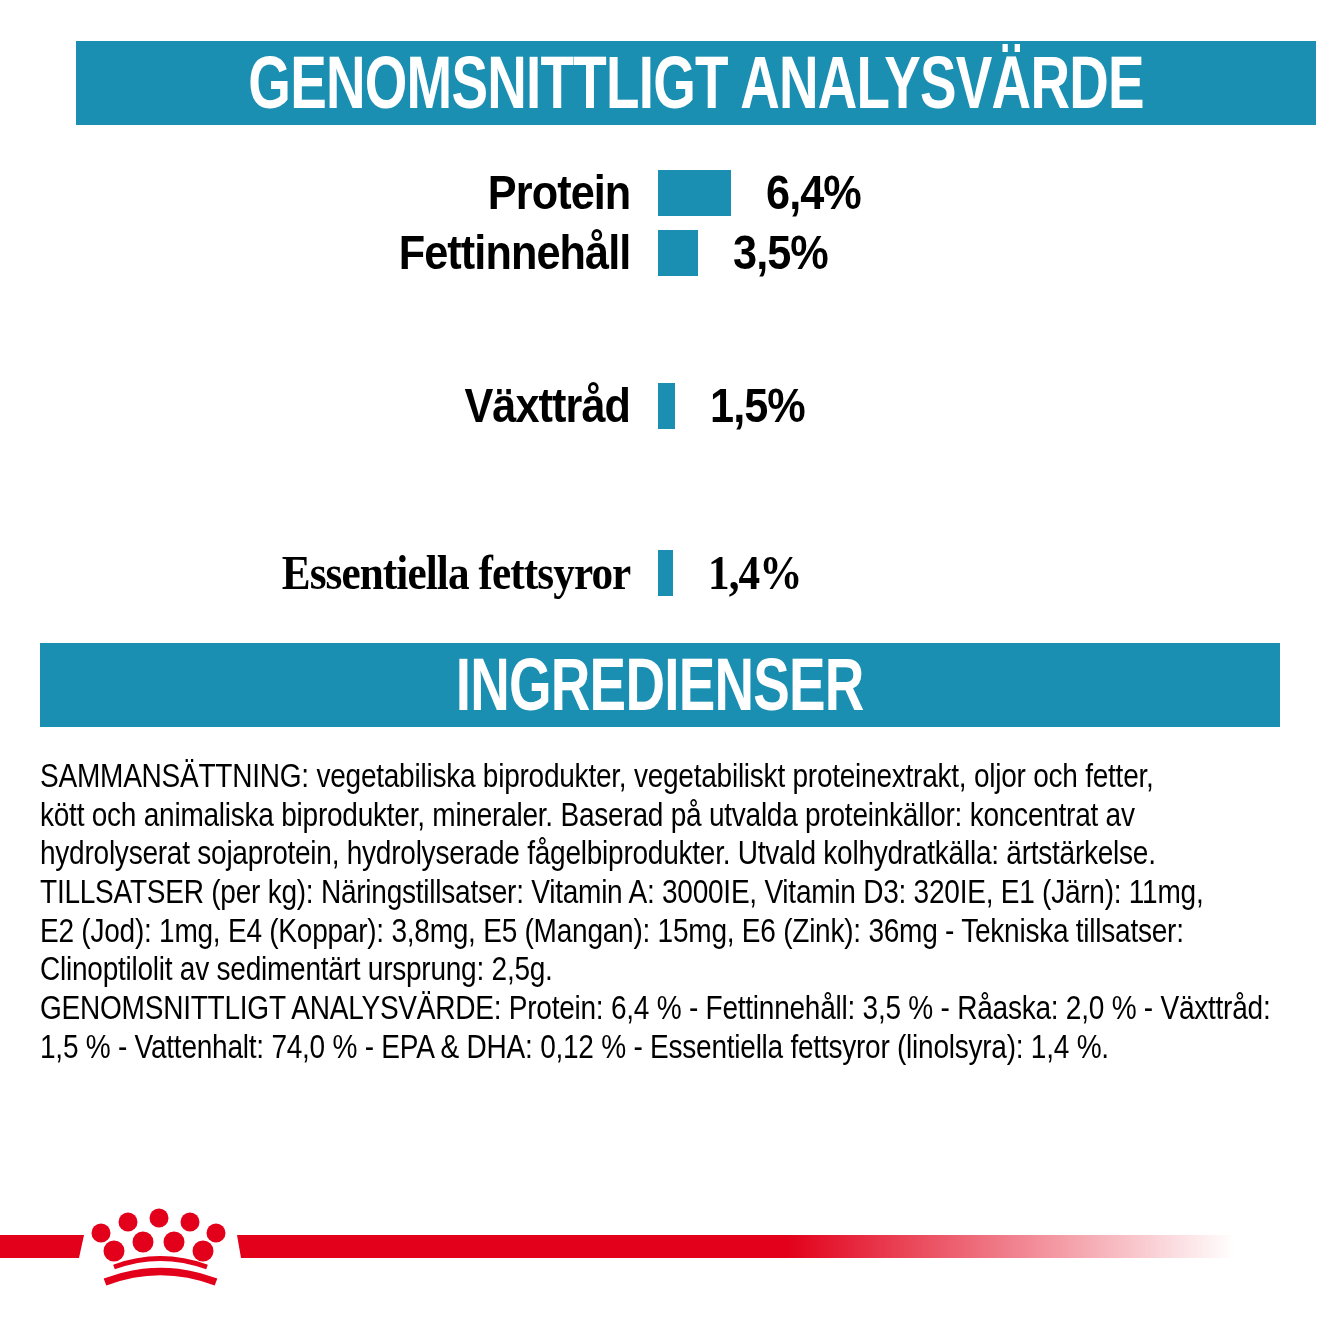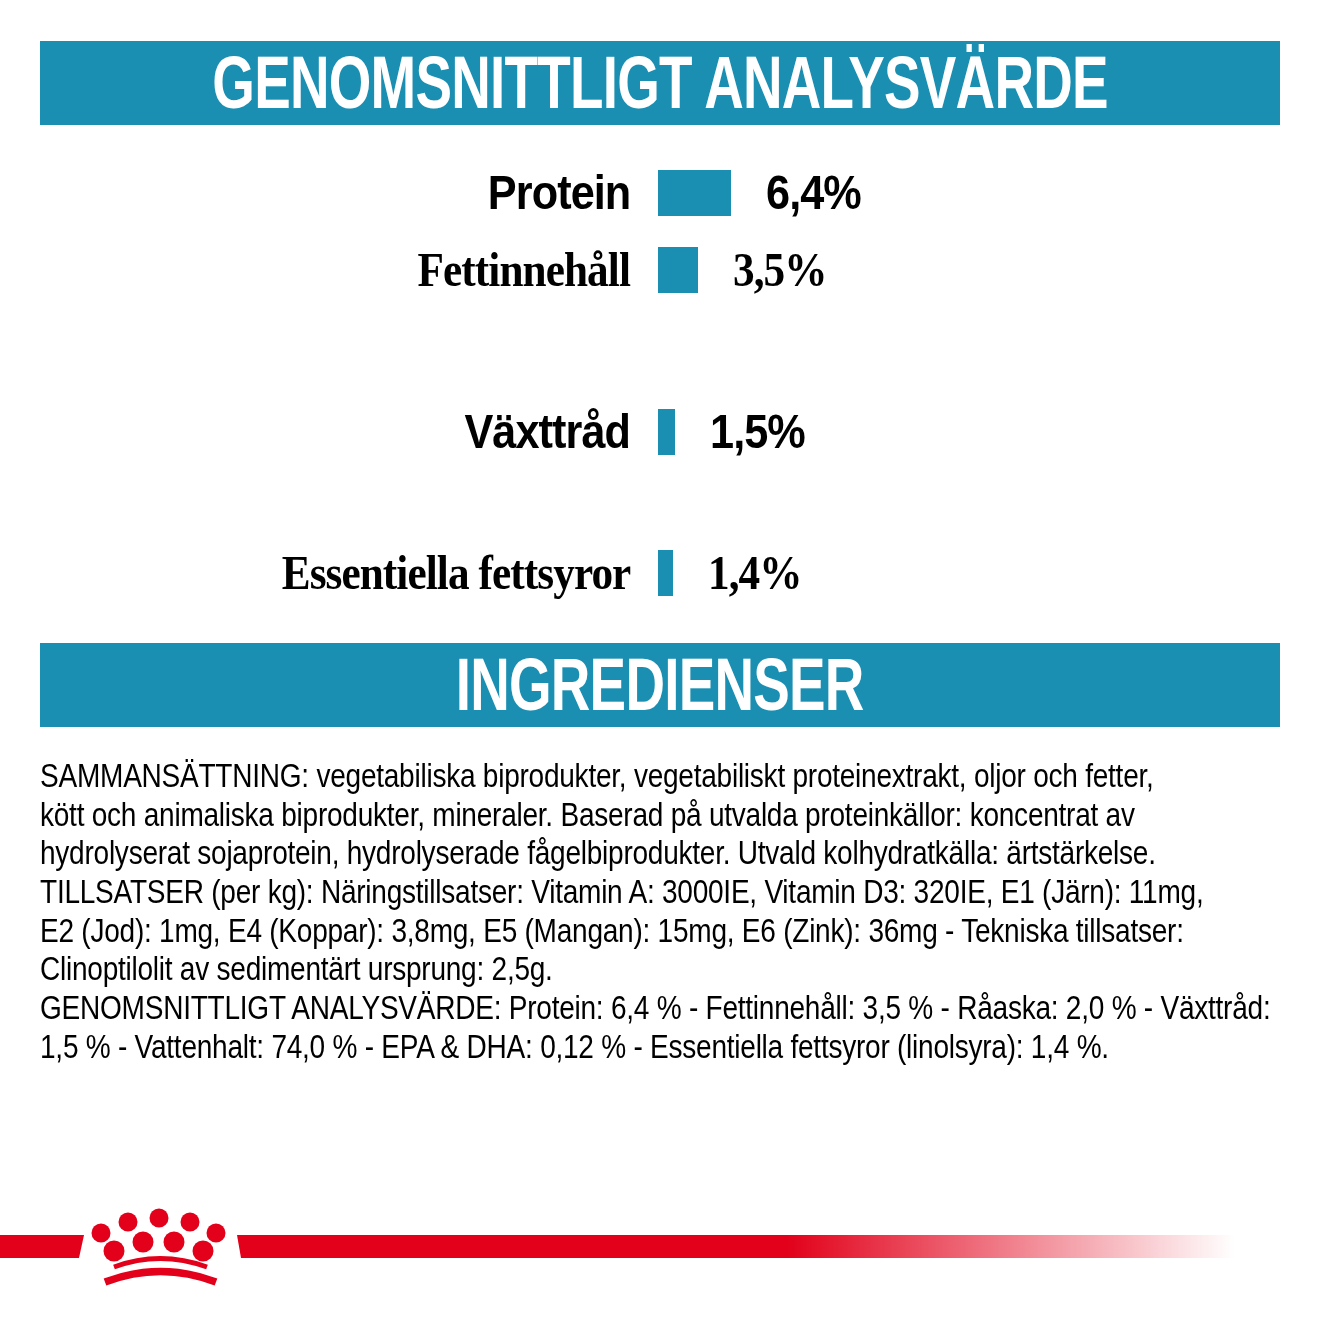--- a/index.html
+++ b/index.html
@@ -31,21 +31,21 @@
   .banner .banner-title {
     font-weight: bold;
     font-size: 74px;
     line-height: 84px;
     color: #ffffff;
     white-space: nowrap;
     letter-spacing: -1px;
     transform: scaleX(0.74);
     transform-origin: 50% 50%;
   }
-  #analysis-banner { top: 41px; }
+  #analysis-banner { top: 41px; margin-left: 36px; }
   #ingredients-banner { top: 643px; }
 
   
   #chart {
     position: absolute;
     left: 0; top: 0;
     width: 1320px; height: 640px; padding-left: 32px;
   }
   .chart-row {
     position: absolute;
@@ -138,26 +138,26 @@
   <div class="banner" id="analysis-banner">
     <div class="banner-title">GENOMSNITTLIGT ANALYSVÄRDE</div>
   </div>
 
   <div id="chart">
       <div class="chart-row" style="top: 170px;">
         <div class="row-label">Protein</div>
         <div class="row-bar" style="width: 73px; background: rgb(27, 143, 178);"></div>
         <div class="row-value" style="left: 766px;">6,4%</div>
       </div>
-      <div class="chart-row" style="top: 247px; font-family: Liberation Serif, serif;">
+      <div class="chart-row" style="top: 230px;">
         <div class="row-label">Fettinnehåll</div>
         <div class="row-bar" style="width: 40px; background: rgb(27, 143, 178);"></div>
         <div class="row-value" style="left: 733px;">3,5%</div>
       </div>
-      <div class="chart-row" style="top: 409px;">
+      <div class="chart-row" style="top: 383px;">
         <div class="row-label">Växttråd</div>
         <div class="row-bar" style="width: 17px; background: rgb(27, 143, 178);"></div>
         <div class="row-value" style="left: 710px;">1,5%</div>
       </div>
       <div class="chart-row" style="top: 550px; font-family: Liberation Serif, serif;">
         <div class="row-label">Essentiella fettsyror</div>
         <div class="row-bar" style="width: 15px; background: rgb(27, 143, 178);"></div>
         <div class="row-value" style="left: 708px;">1,4%</div>
       </div>
     </div>

